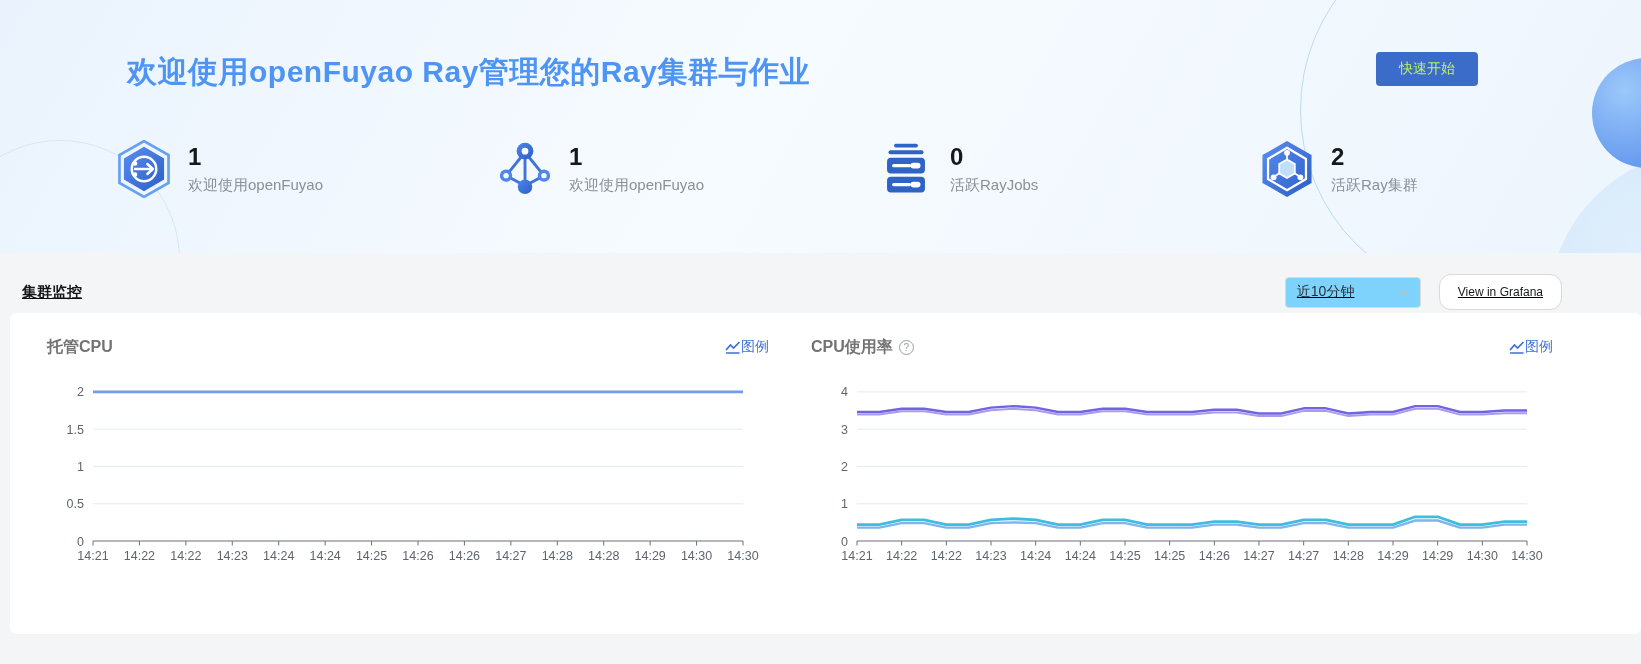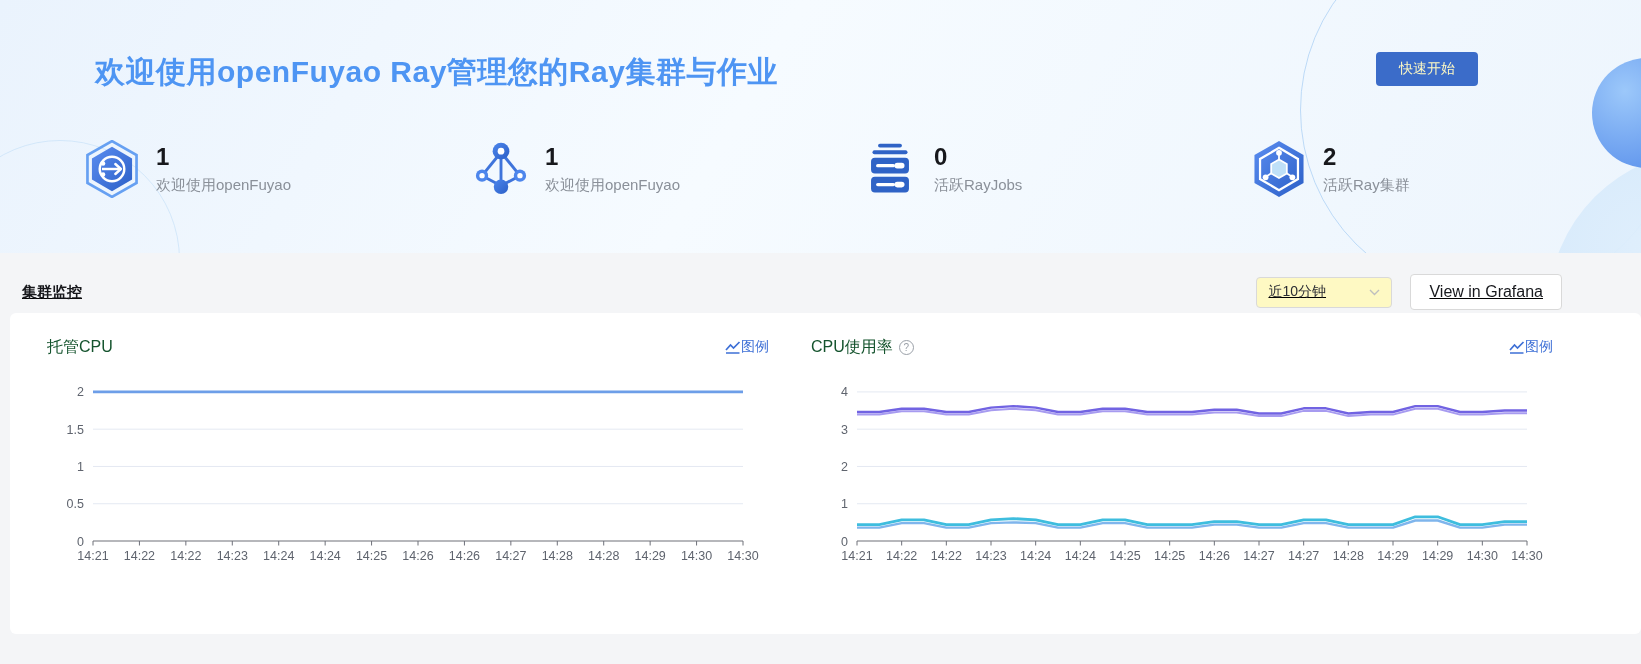--- a/index.html
+++ b/index.html
@@ -12,56 +12,56 @@
   .deco { position:absolute; border-radius:50%; pointer-events:none; }
   .deco-ring-right { left:1300px; top:-80px; width:380px; height:380px;
     border:1.5px solid rgba(175,210,245,.8); }
   .deco-ring-left { left:-60px; top:140px; width:240px; height:240px;
     border:1.5px solid rgba(200,225,248,.7); }
   .deco-ball-blue { left:1592px; top:58px; width:110px; height:110px;
     background:radial-gradient(circle at 30% 30%,#9cc8fa,#4f87e9); }
   .deco-ball-soft { left:1548px; top:150px; width:320px; height:320px;
     background:radial-gradient(circle at 30% 30%,rgba(222,238,252,.95),rgba(197,224,249,.85)); }
 
-  .hero-inner { position:relative; z-index:2; padding:52px 0 0 95px; }
+  .hero-inner { position:relative; z-index:2; padding:52px 0 0 95px;margin-left:32px; }
   .hero-top { display:flex; justify-content:space-between; align-items:flex-start;
     padding-right:163px; }
   .hero-title { font-size:30px; font-weight:700; color:#4e95f3; letter-spacing:.5px; }
-  .btn-primary { background:#3b6cc9; color:#fef9c3; border:none; border-radius:4px;
+  .btn-primary { background:#3b6cc9; color:#bef264; border:none; border-radius:4px;
     font-size:14px; padding:8px 23px; cursor:pointer; font-family:inherit; }
 
   .stats-row { display:flex; margin:47px 0 0 -10px; }
   .stat { display:flex; align-items:center; width:400px; }
   .stat-icon { width:54px; height:58px; flex:0 0 54px; margin-right:17px; }
   .stat-text { display:flex; flex-direction:column; }
   .stat-value { font-size:24px; font-weight:700; color:#17181c; line-height:1.15; }
   .stat-label { font-size:15px; color:#8a9099; margin-top:6px; }
 
   
   .monitor-head { display:flex; align-items:center; justify-content:space-between;
     padding:18px 79px 0 22px; height:60px;text-decoration:underline; }
   .section-title { font-size:15px; font-weight:700; color:#17181c; }
   .head-controls { display:flex; align-items:center; gap:18px; }
   .select-box { display:flex; align-items:center; justify-content:space-between;
-    width:136px; height:31px; background:#fef9c3; border:1px solid #d9d9d9;
+    width:136px; height:31px; background:#7dd3fc; border:1px solid #d9d9d9;
     border-radius:4px; padding:0 11px; font-size:14px; color:#2b2d33; cursor:pointer; }
-  .btn-secondary { background:#fff; border:1px solid #d9d9d9; border-radius:4px;
-    font-size:16px; color:#17181c; padding:7px 18px; height:36px; cursor:pointer;
+  .btn-secondary { background:#fff; border:1px solid #d9d9d9; border-radius:12px;
+    font-size:12px; color:#17181c; padding:7px 18px; height:36px; cursor:pointer;
     font-family:inherit; }
 
   
   .panel { margin-left:10px; width:1631px; height:321px; background:#fff;
     border-radius:6px; padding:22px 30px 10px 37px; }
   .charts { display:flex; gap:42px; }
   .chart-col-left  { width:722px; }
   .chart-col-right { width:742px; }
   .chart-head { display:flex; justify-content:space-between; align-items:center;
     height:24px; margin-bottom:4px; }
   .chart-title-wrap { display:flex; align-items:center; gap:6px; }
-  .chart-title { font-size:16px; font-weight:400; color:#14532d; }
+  .chart-title { font-size:16px; font-weight:700; color:#737373; }
   .help-badge { display:inline-flex; align-items:center; justify-content:center;
     width:15px; height:15px; border:1px solid #9aa0a8; border-radius:50%;
     font-size:10px; color:#9aa0a8; cursor:pointer; }
   .legend-link { display:inline-flex; align-items:center; gap:0; font-size:14px;
     color:#3d6fd6; cursor:pointer; }
   svg.chart text.tick { font-size:12.5px; fill:#5f646e;
     font-family:"Liberation Sans","DejaVu Sans",sans-serif; }
 </style>
 </head>
 <body>

